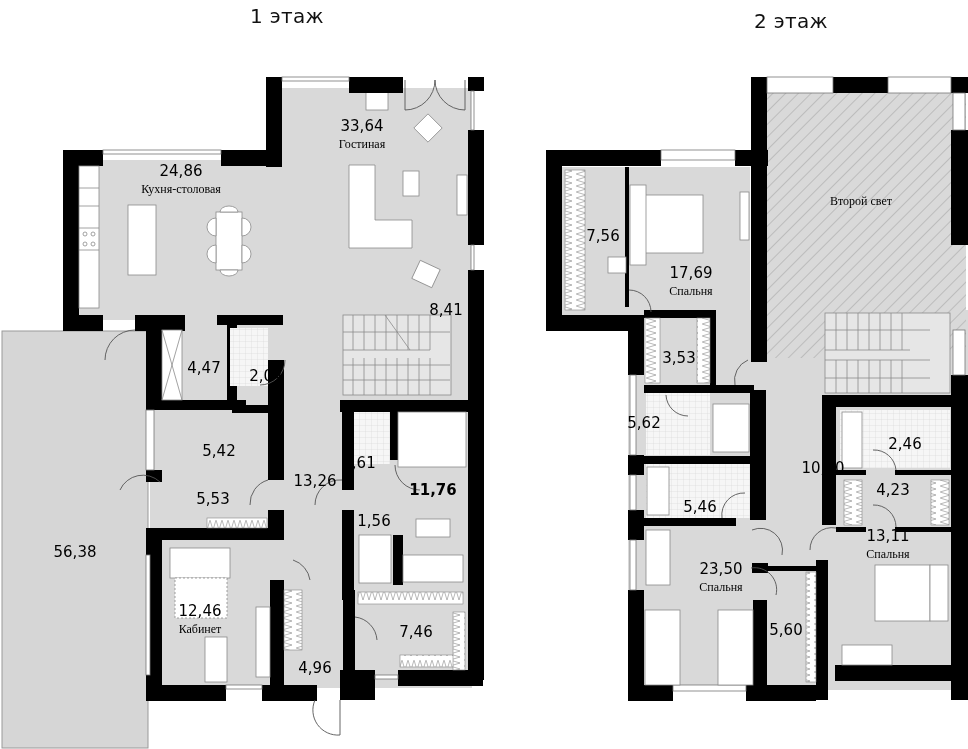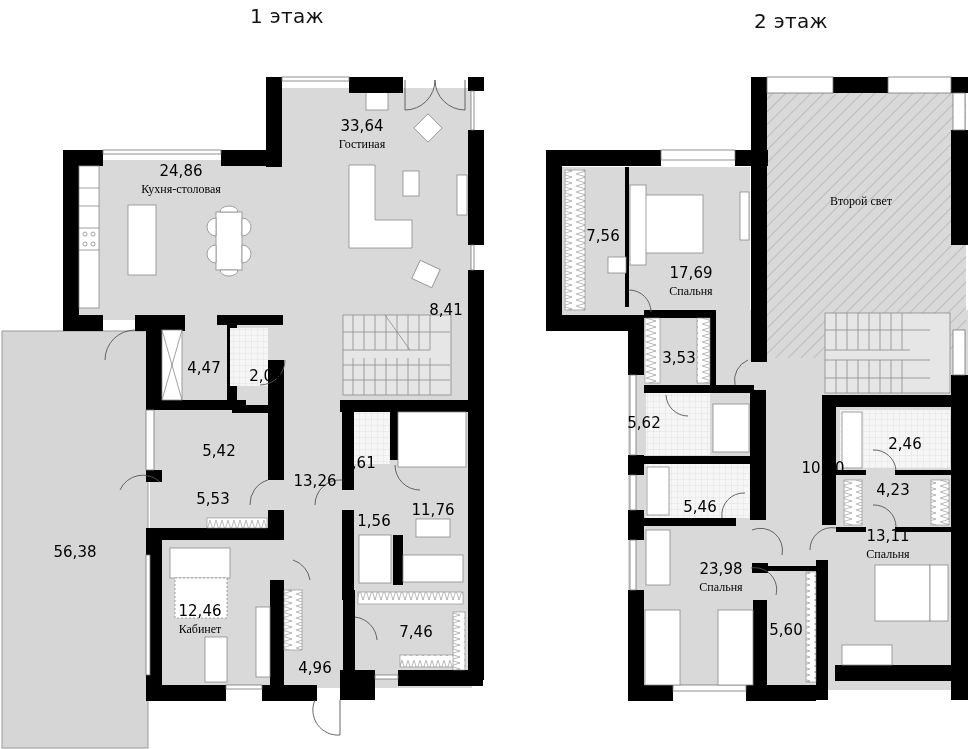--- a/index.html
+++ b/index.html
@@ -257,32 +257,32 @@
 <div class="lbl" style="left:362px;top:135px;"><span>33,64</span><span class="name">Гостиная</span></div>
 <div class="lbl" style="left:181px;top:180px;"><span>24,86</span><span class="name">Кухня-столовая</span></div>
 <div class="lbl" style="left:446px;top:310px;"><span>8,41</span></div>
 <div class="lbl" style="left:204px;top:368px;"><span>4,47</span></div>
 <div class="lbl" style="left:266px;top:376px;"><span>2,04</span></div>
 <div class="lbl" style="left:219px;top:451px;"><span>5,42</span></div>
 <div class="lbl" style="left:213px;top:499px;"><span>5,53</span></div>
 <div class="lbl" style="left:315px;top:481px;"><span>13,26</span></div>
 <div class="lbl" style="left:359px;top:463px;"><span>1,61</span></div>
 <div class="lbl" style="left:374px;top:521px;"><span>1,56</span></div>
-<div class="lbl" style="left:433px;top:510px;"><span>11,76</span></div>
+<div class="lbl" style="left:433px;top:490px;font-weight:bold;"><span>11,76</span></div>
 <div class="lbl" style="left:75px;top:552px;"><span>56,38</span></div>
 <div class="lbl" style="left:200px;top:620px;"><span>12,46</span><span class="name">Кабинет</span></div>
 <div class="lbl" style="left:315px;top:668px;"><span>4,96</span></div>
 <div class="lbl" style="left:416px;top:632px;"><span>7,46</span></div>
 
 <div class="lbl" style="left:603px;top:236px;"><span>7,56</span></div>
 <div class="lbl" style="left:691px;top:282px;"><span>17,69</span><span class="name">Спальня</span></div>
 <div class="lbl" style="left:861px;top:201px;">
     <span class="name">Второй свет</span>
   </div>
 <div class="lbl" style="left:679px;top:358px;"><span>3,53</span></div>
 <div class="lbl" style="left:644px;top:423px;"><span>5,62</span></div>
 <div class="lbl" style="left:700px;top:507px;"><span>5,46</span></div>
 <div class="lbl" style="left:795px;top:468px;margin-left:28px;"><span>10,20</span></div>
 <div class="lbl" style="left:905px;top:444px;"><span>2,46</span></div>
 <div class="lbl" style="left:893px;top:490px;"><span>4,23</span></div>
 <div class="lbl" style="left:888px;top:545px;"><span>13,11</span><span class="name">Спальня</span></div>
-<div class="lbl" style="left:721px;top:578px;"><span>23,98</span><span class="name">Спальня</span></div>
+<div class="lbl" style="left:721px;top:578px;"><span>23,50</span><span class="name">Спальня</span></div>
 <div class="lbl" style="left:786px;top:630px;"><span>5,60</span></div>
 
 </body></html>

